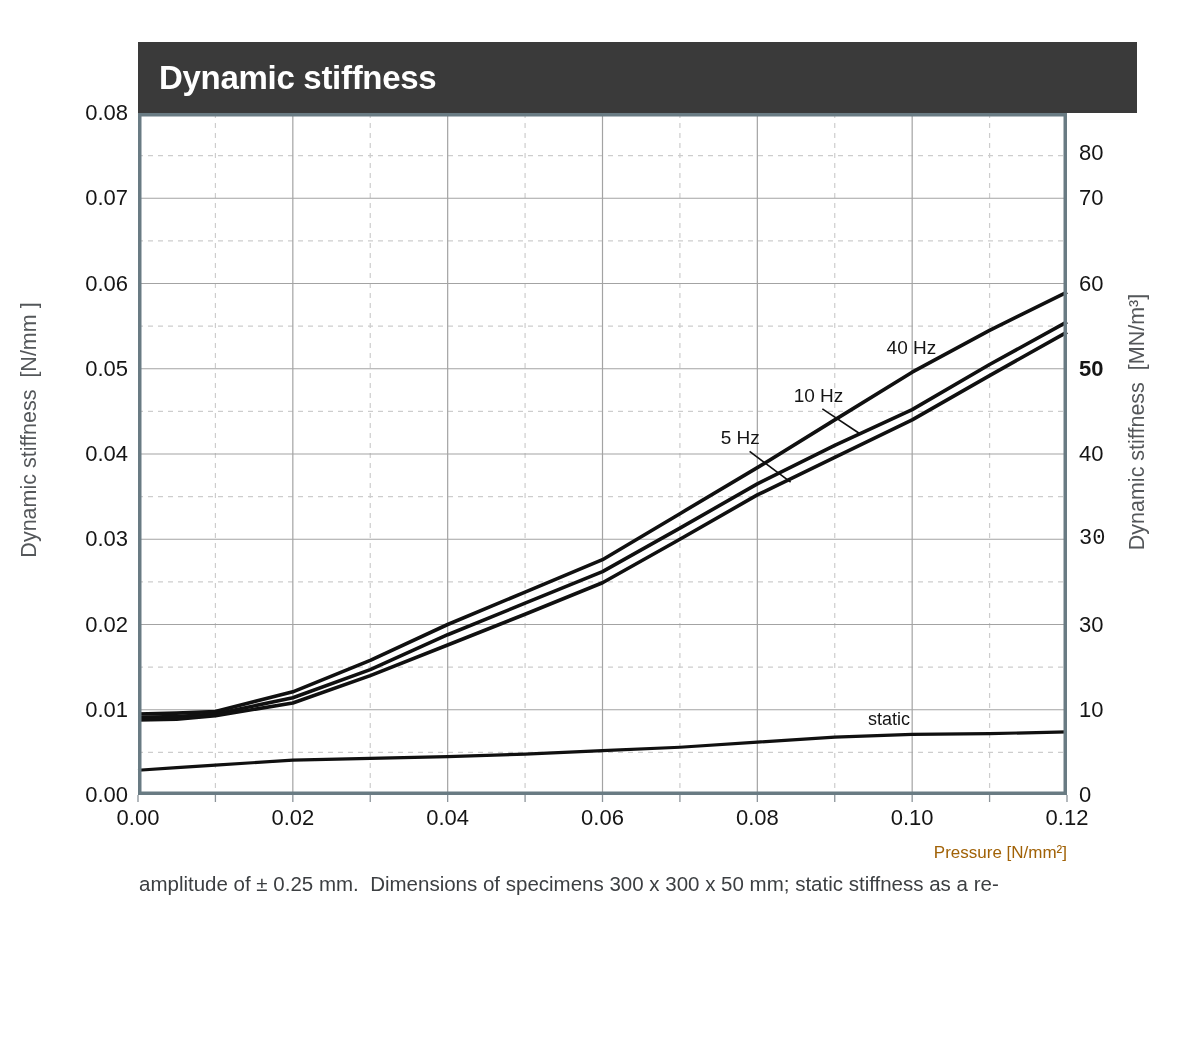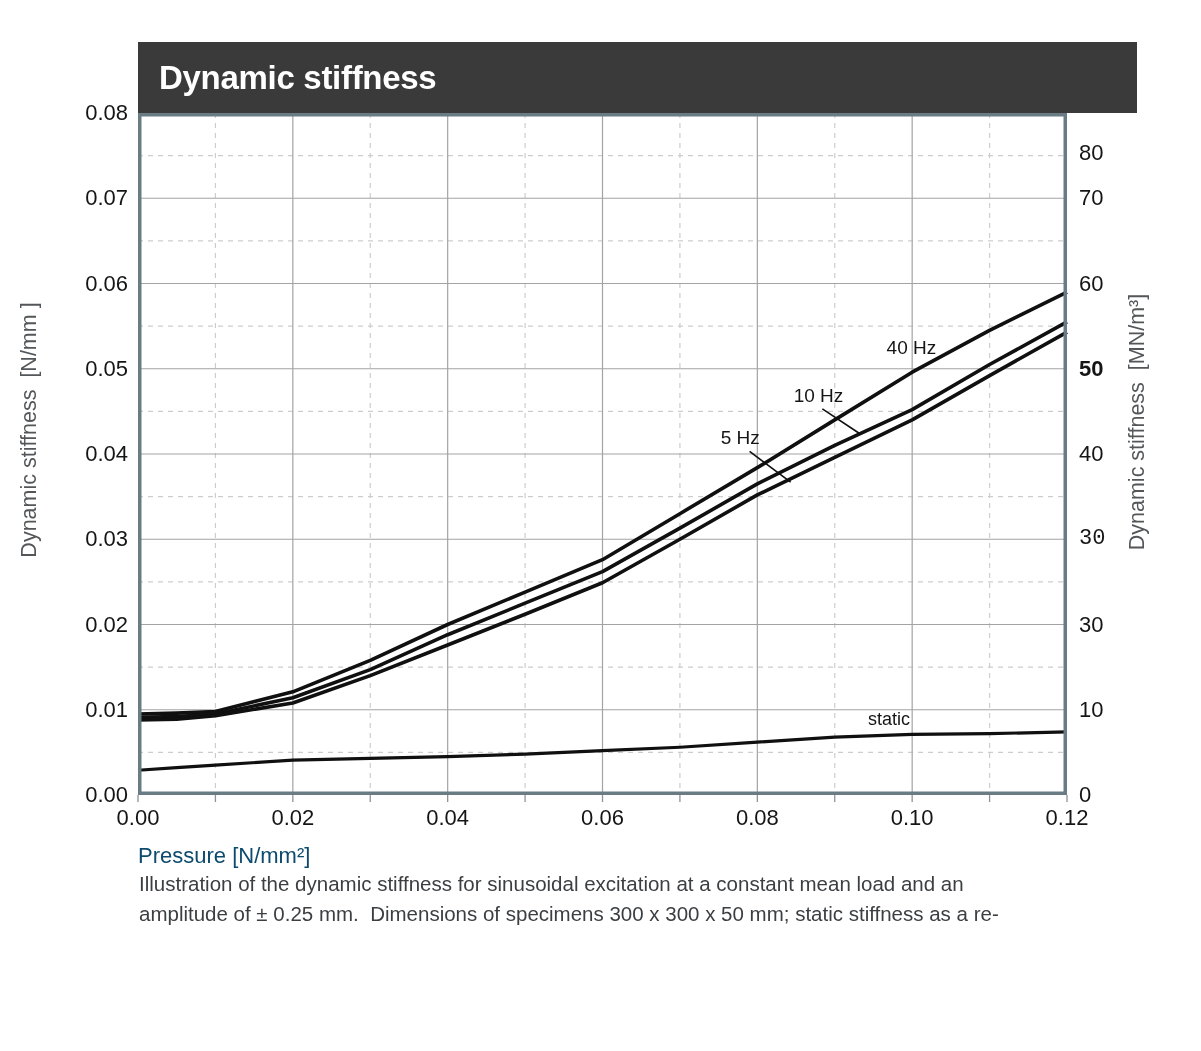--- a/index.html
+++ b/index.html
@@ -19,22 +19,22 @@
     padding-left:21px;box-sizing:border-box;
   }
   .plot-svg{position:absolute;left:138px;top:113px;width:929px;height:690px;overflow:visible;}
   .tick-label{
     position:absolute;font-size:22px;color:#151515;line-height:26px;white-space:nowrap;
   }
   .tick-label.yl{width:72px;text-align:right;}
   .tick-label.yr{text-align:left;}
   .tick-label.xb{width:90px;text-align:center;}
   .x-axis-title{
-    position:absolute;left:138px;top:843px;width:929px;text-align:left;
-    font-size:22px;color:#0c4a6e;
+    position:absolute;left:138px;top:843px;width:929px;text-align:right;
+    font-size:17px;color:#a16207;
   }
   .y-axis-title{
     position:absolute;width:520px;height:30px;text-align:center;
     font-size:21.5px;color:#54575a;transform:rotate(-90deg);transform-origin:center;
     white-space:nowrap;
   }
   .y-axis-title.left{left:-228px;top:415px;}
   .y-axis-title.right{left:880px;top:407px;}
   .caption{
     position:absolute;left:139px;top:869px;width:945px;
@@ -131,17 +131,16 @@
       <div class="tick-label xb" style="left: 1022px; top: 805px;">0.12</div>
     </div>
 
   <div class="x-axis-title">Pressure [N/mm²]</div>
 
   <div class="y-axis-title left">Dynamic stiffness&nbsp; [N/mm&nbsp;]</div>
 
   <div class="y-axis-title right">Dynamic stiffness&nbsp; [MN/m³]</div>
 
   <div class="caption">
-    <div>Illustration of the dynamic stiffness for sinusoidal excitation at a constant mean load and an</div>
     <div>amplitude of ± 0.25 mm.&nbsp; Dimensions of specimens 300 x 300 x 50 mm; static stiffness as a re-</div>
   </div>
 
 </div>
 
 </body></html>

